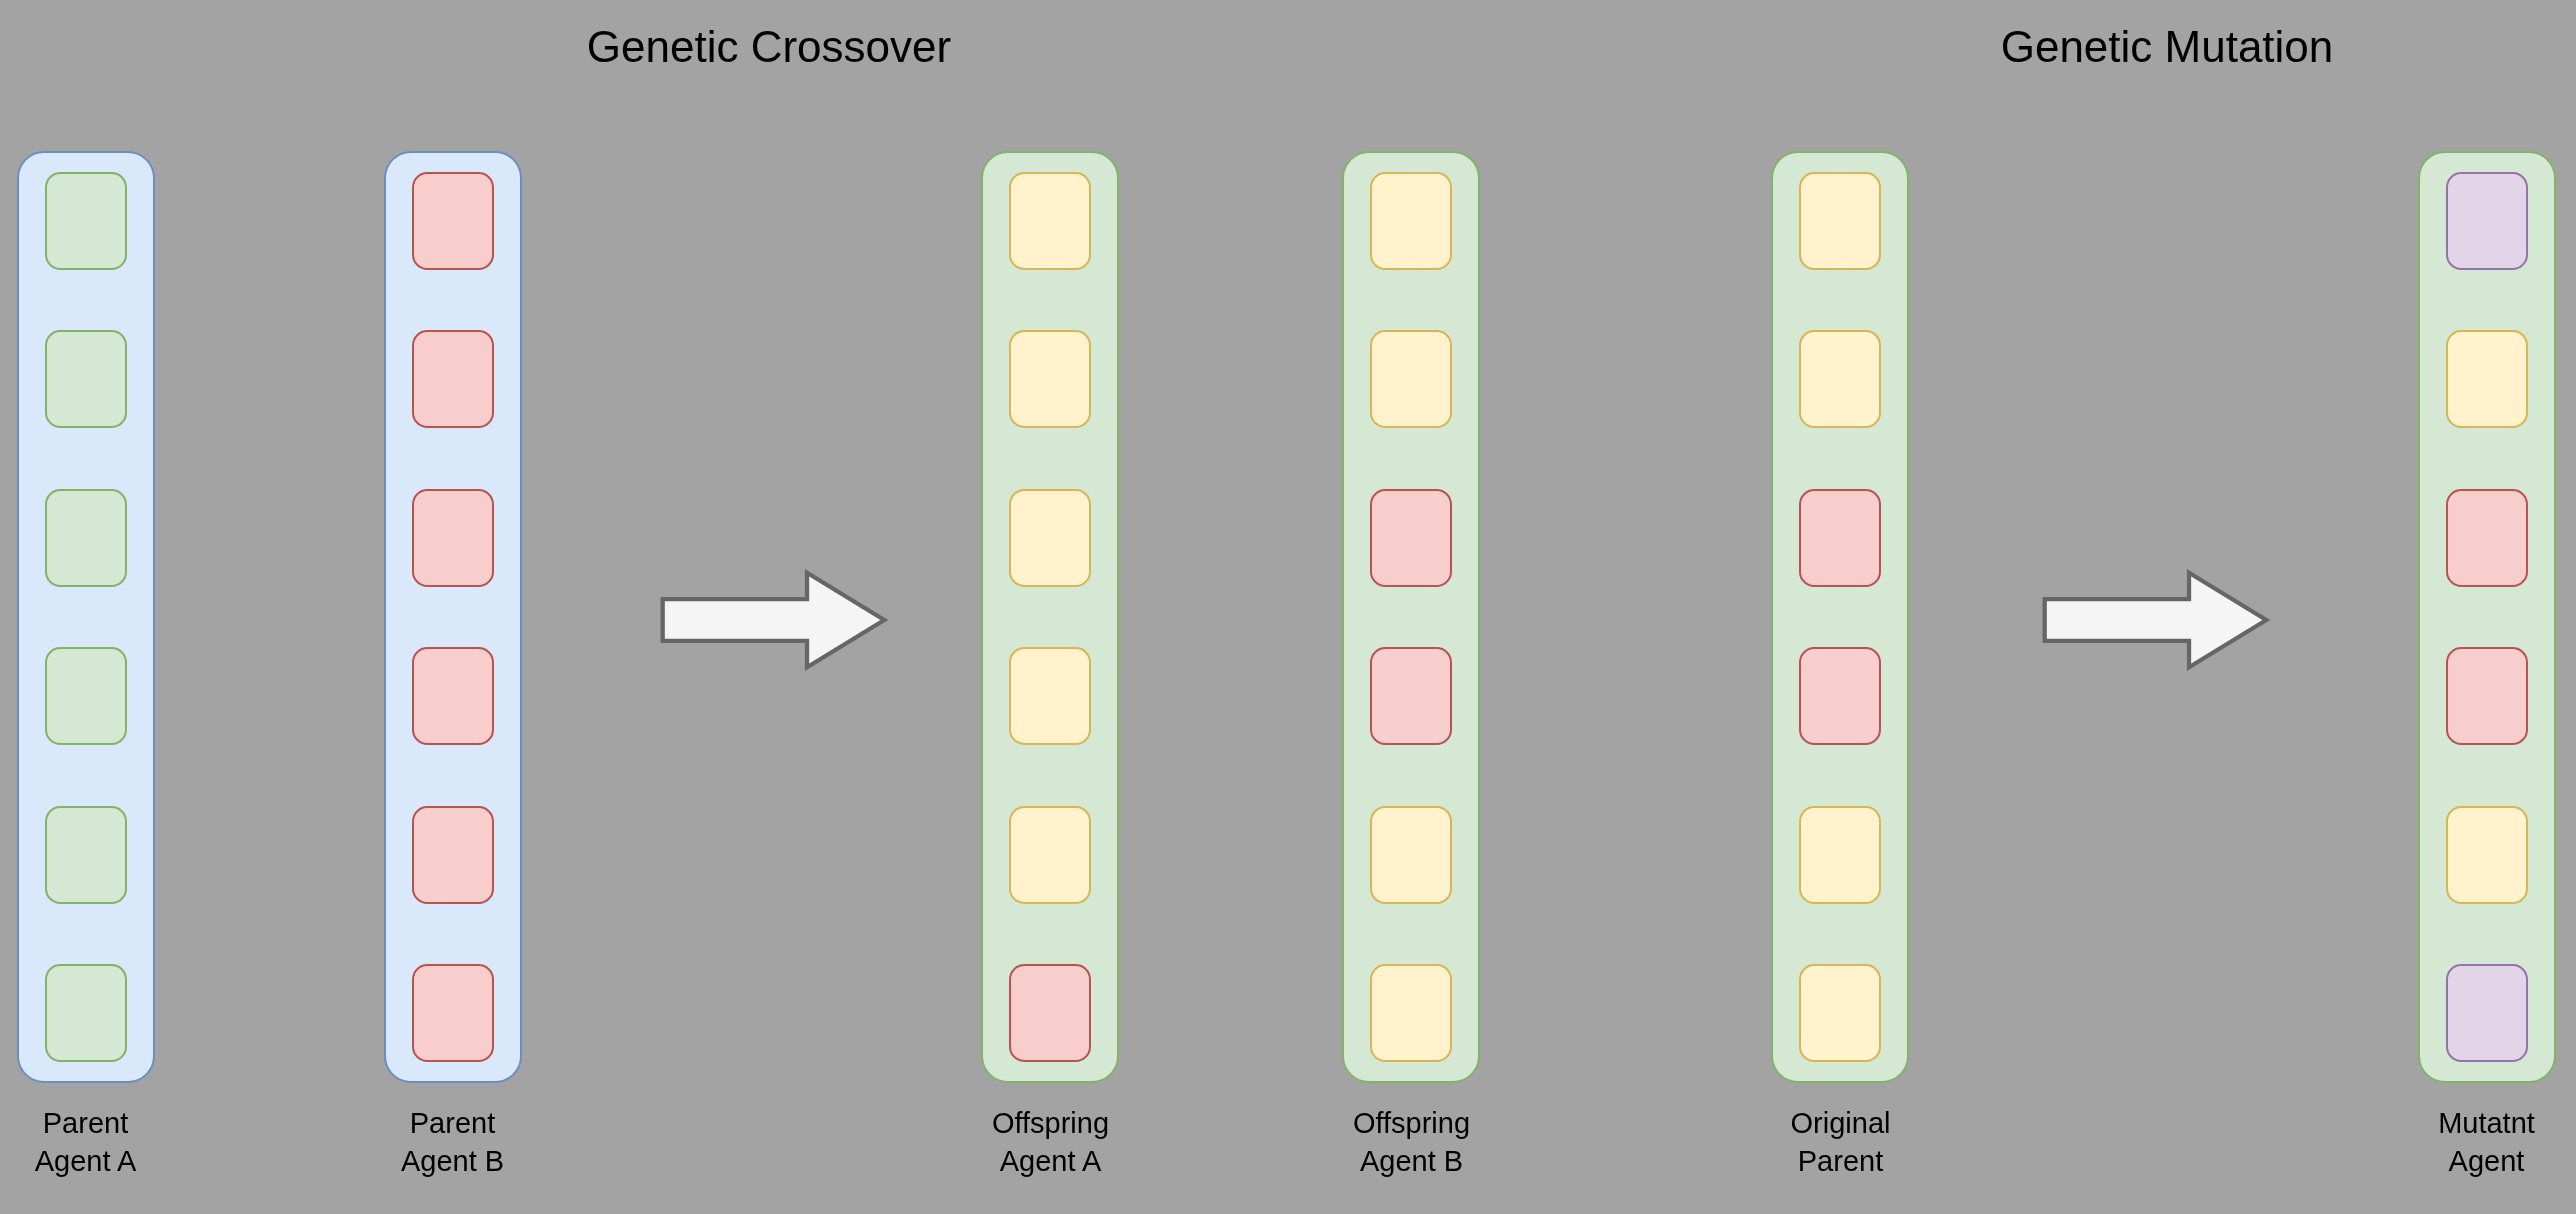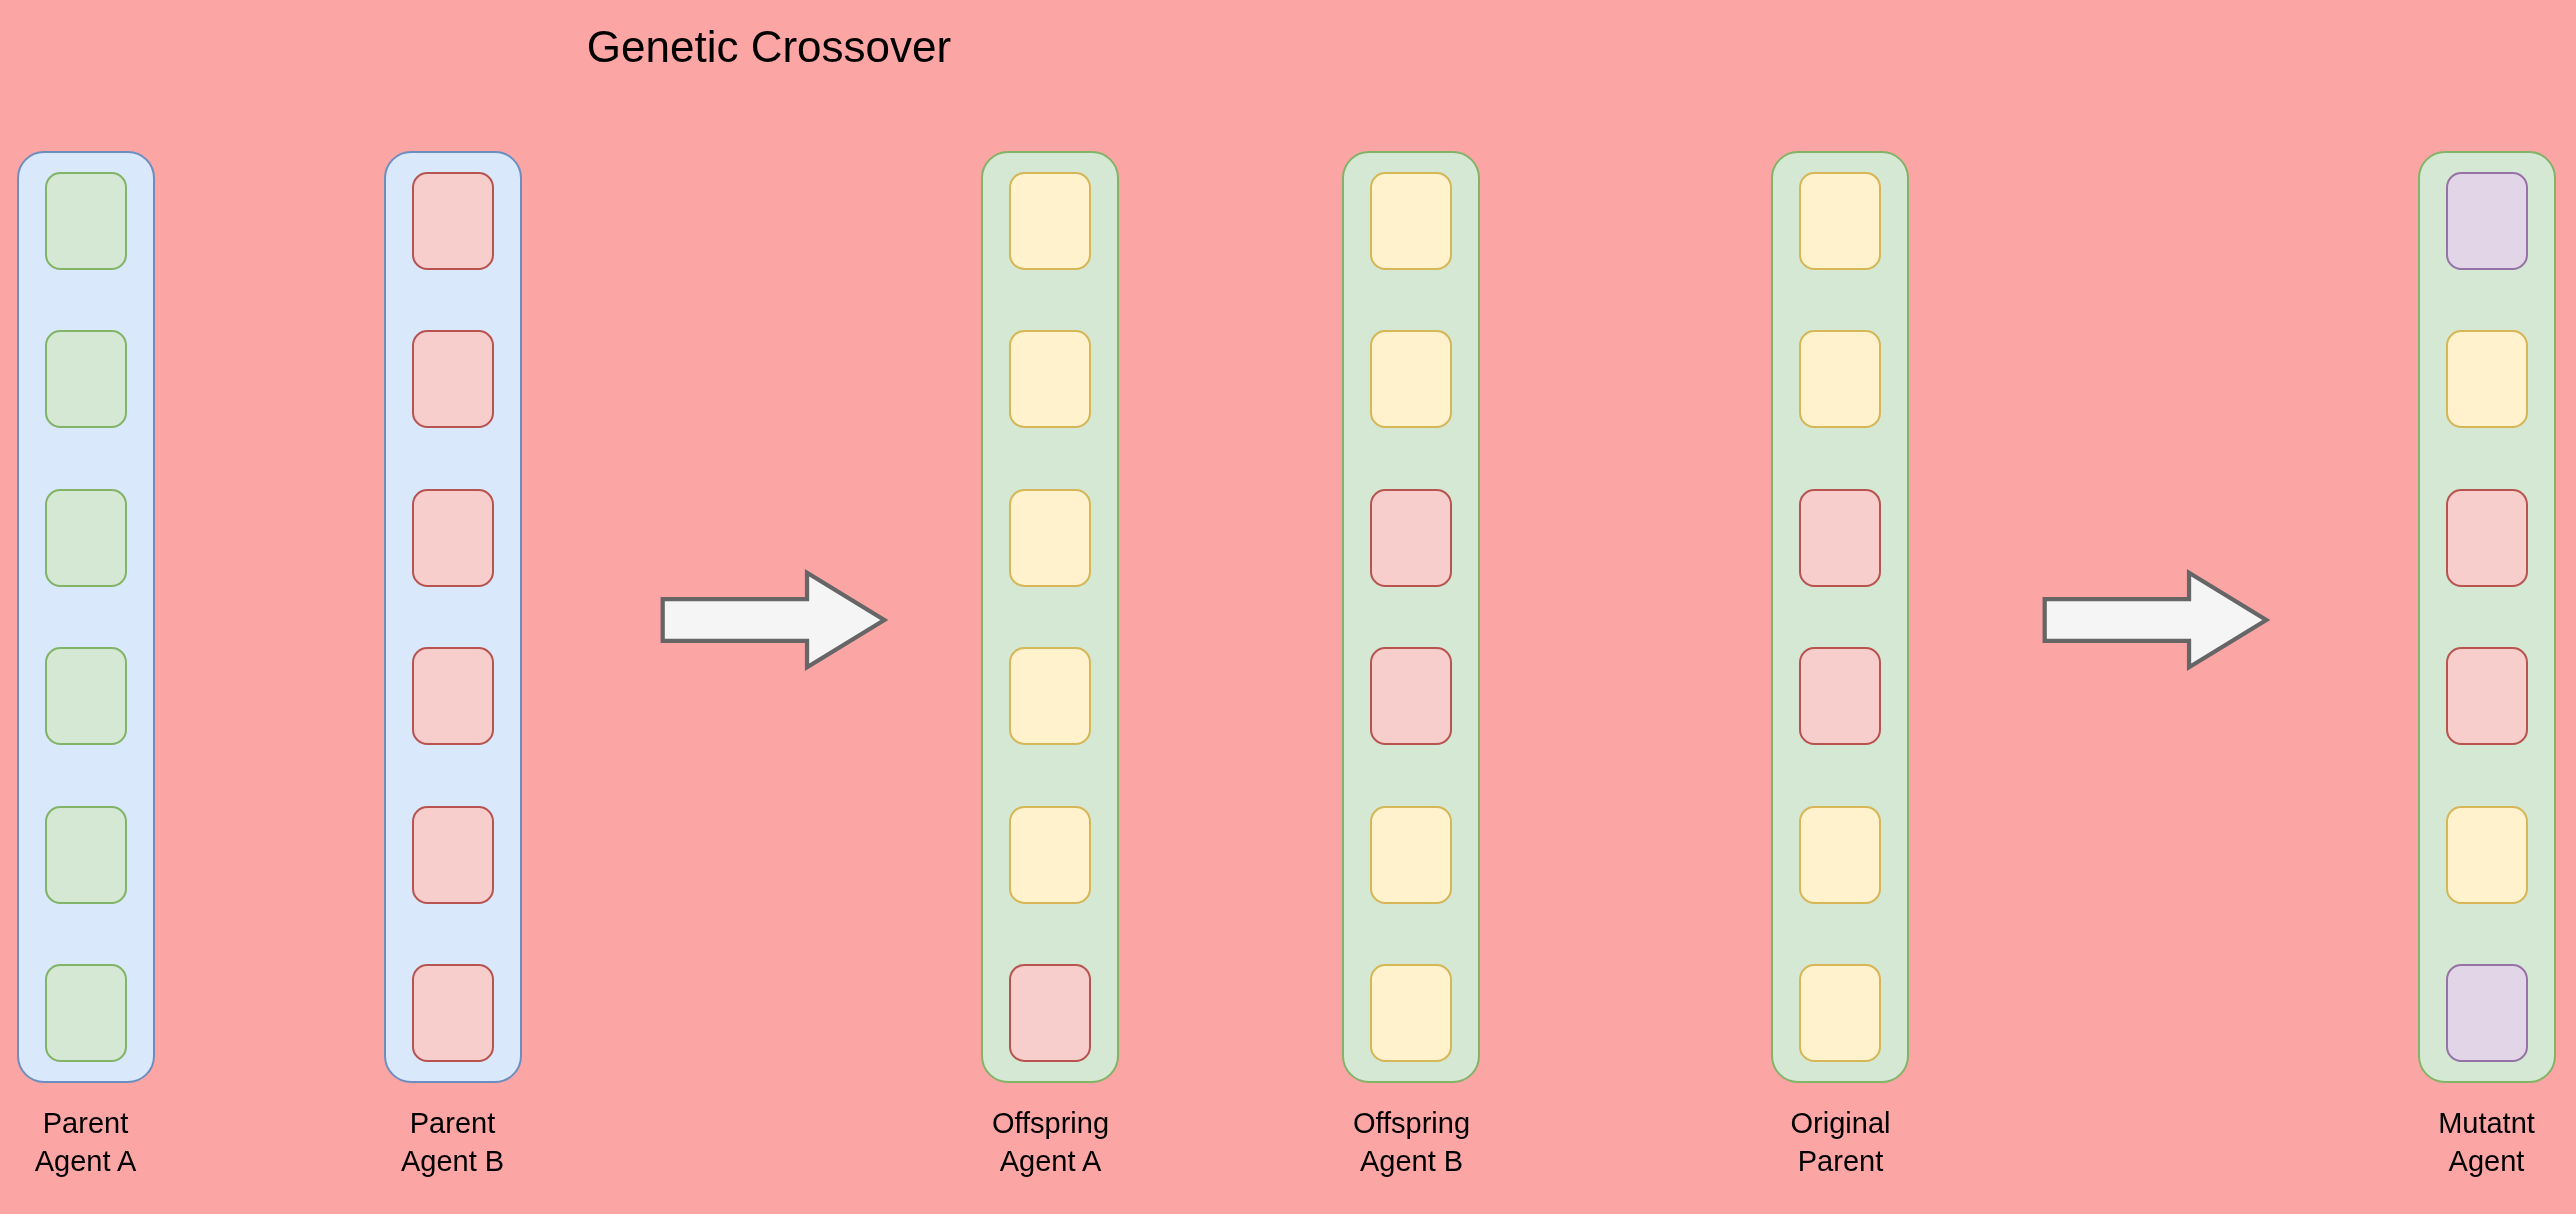--- a/index.html
+++ b/index.html
@@ -9,21 +9,21 @@
     background: #ffffff;
   }
   body {
     font-family: "Liberation Sans", sans-serif;
     color: #000000;
   }
   #canvas {
     position: relative;
     width: 2576px;
     height: 1214px;
-    background: #fca5a5;
+    background: #a3a3a3;
     overflow: hidden;
   }
 
   
   .section-title {
     position: absolute;
     font-size: 44px;
     line-height: 1.05;
     font-weight: 400;
     color: #000000;
@@ -89,20 +89,21 @@
     overflow: visible;
   }
 </style>
 </head>
 <body>
 
 <div id="canvas">
 
   <div class="section-title" style="left:510px; top:24px; width:518px;">Genetic Crossover</div>
 
+  <div class="section-title" style="left:1912px; top:24px; width:510px;">Genetic Mutation</div>
 
   <div class="agent-column parent" style="left:17px; top:151px; width:138px; height:932px;">
     <div class="gene green"></div>
     <div class="gene green"></div>
     <div class="gene green"></div>
     <div class="gene green"></div>
     <div class="gene green"></div>
     <div class="gene green"></div>
   </div>
   <div class="agent-caption" style="left:-42px; top:1104px; width:255px;">Parent

